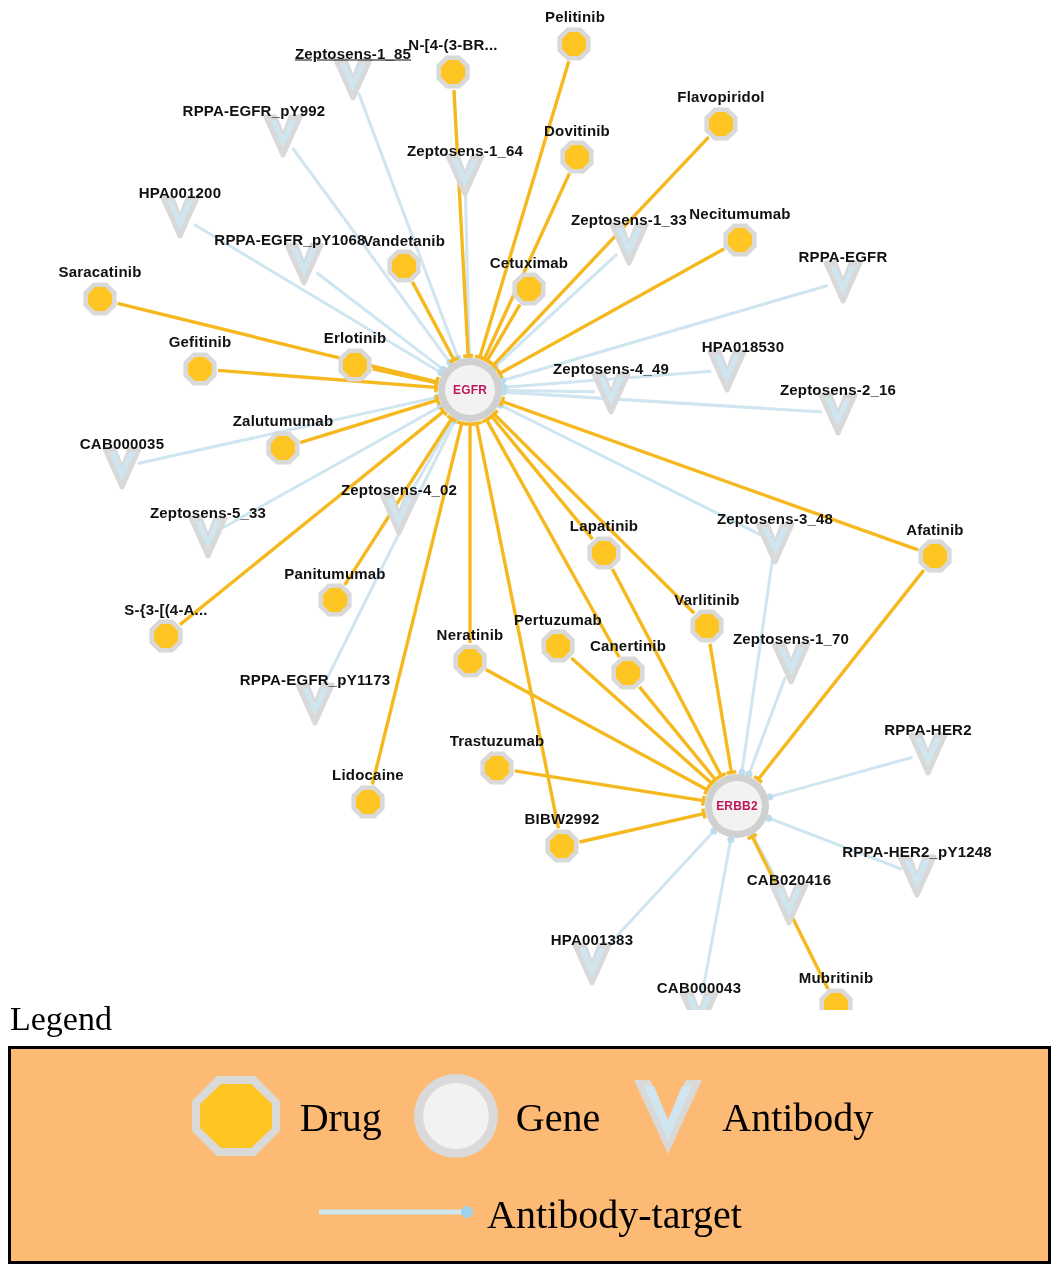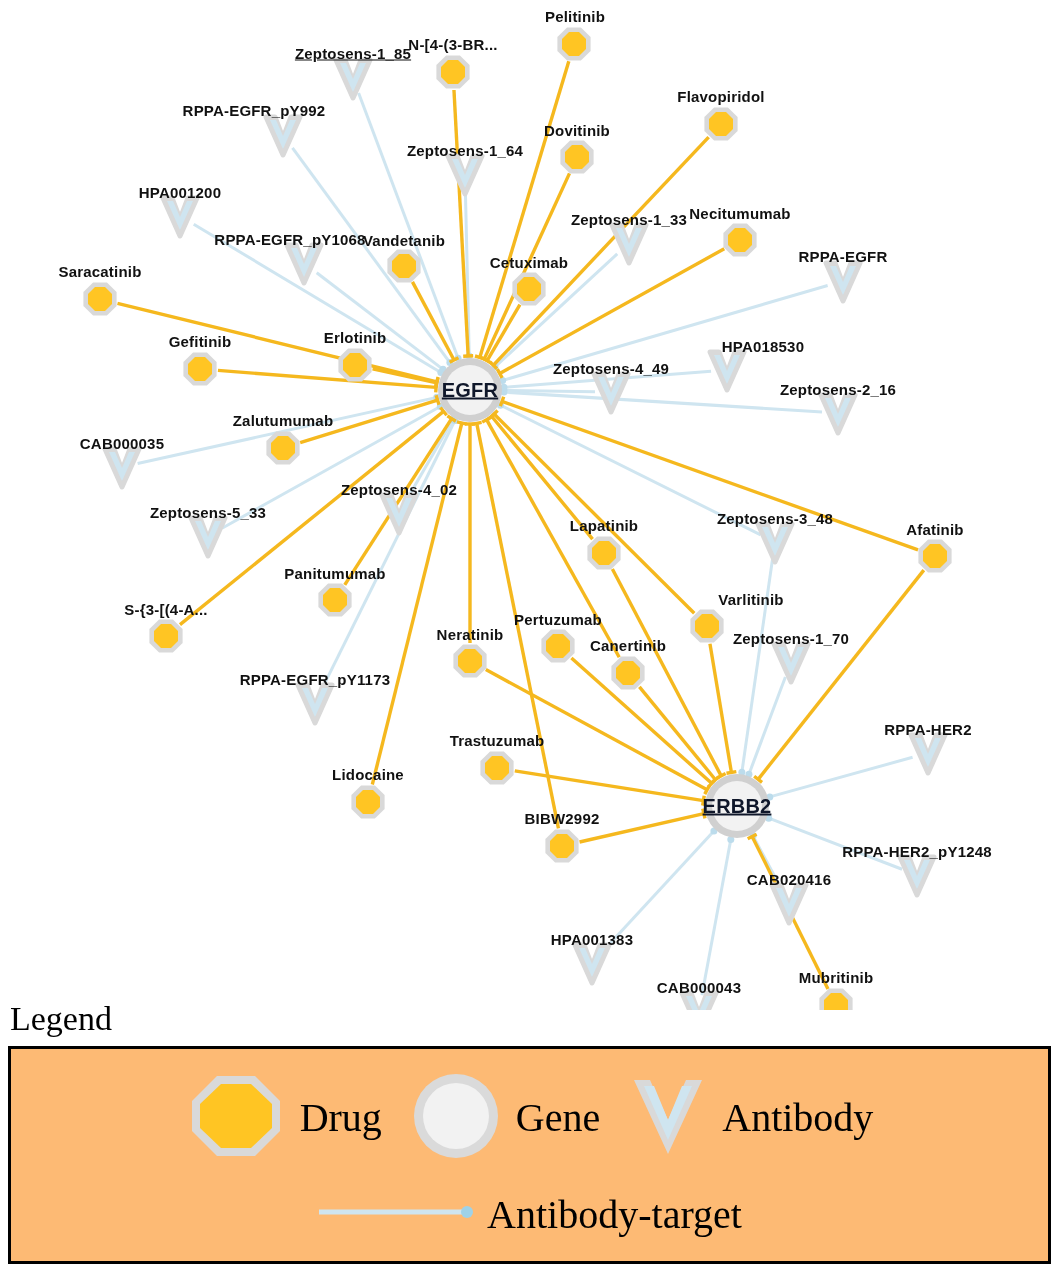--- a/index.html
+++ b/index.html
@@ -30,23 +30,22 @@
     position: absolute;
     font-family: "Liberation Sans", sans-serif;
     font-weight: bold;
     font-size: 15px;
     color: #111111;
     white-space: nowrap;
     transform: translate(-50%, -50%);
     letter-spacing: 0.2px;
   }
   .gene-label {
-    font-size: 20px;
-    color: #0f172a;
-    text-decoration: underline;
+    font-size: 12px;
+    color: #be185d;
   }
   .legend-wrap {
     position: absolute;
     left: 0;
     top: 1000px;
     width: 1059px;
   }
   .legend-title {
     font-family: "Liberation Serif", serif;
     font-size: 34px;
@@ -397,38 +396,38 @@
     <div class="node-label" style="left: 577px; top: 130px;">Dovitinib</div>
     <div class="node-label" style="left: 404px; top: 240px;">Vandetanib</div>
     <div class="node-label" style="left: 740px; top: 213px;">Necitumumab</div>
     <div class="node-label" style="left: 529px; top: 262px;">Cetuximab</div>
     <div class="node-label" style="left: 100px; top: 271px;">Saracatinib</div>
     <div class="node-label" style="left: 200px; top: 341px;">Gefitinib</div>
     <div class="node-label" style="left: 355px; top: 337px;">Erlotinib</div>
     <div class="node-label" style="left: 283px; top: 420px;">Zalutumumab</div>
     <div class="node-label" style="left: 935px; top: 529px;">Afatinib</div>
     <div class="node-label" style="left: 604px; top: 525px;">Lapatinib</div>
-    <div class="node-label" style="left: 707px; top: 599px; margin-left: 44px;">Varlitinib</div>
+    <div class="node-label" style="left: 707px; top: 599px;">Varlitinib</div>
     <div class="node-label" style="left: 335px; top: 573px;">Panitumumab</div>
     <div class="node-label" style="left: 166px; top: 609px;">S-{3-[(4-A...</div>
     <div class="node-label" style="left: 558px; top: 619px;">Pertuzumab</div>
     <div class="node-label" style="left: 470px; top: 634px;">Neratinib</div>
     <div class="node-label" style="left: 628px; top: 645px;">Canertinib</div>
     <div class="node-label" style="left: 497px; top: 740px;">Trastuzumab</div>
     <div class="node-label" style="left: 368px; top: 774px;">Lidocaine</div>
     <div class="node-label" style="left: 562px; top: 818px;">BIBW2992</div>
     <div class="node-label" style="left: 836px; top: 977px;">Mubritinib</div>
     <div class="node-label" style="left: 353px; top: 53px; text-decoration: underline;">Zeptosens-1_85</div>
     <div class="node-label" style="left: 254px; top: 110px;">RPPA-EGFR_pY992</div>
     <div class="node-label" style="left: 465px; top: 150px;">Zeptosens-1_64</div>
     <div class="node-label" style="left: 180px; top: 192px;">HPA001200</div>
     <div class="node-label" style="left: 629px; top: 219px;">Zeptosens-1_33</div>
     <div class="node-label" style="left: 290px; top: 239px;">RPPA-EGFR_pY1068</div>
     <div class="node-label" style="left: 843px; top: 256px;">RPPA-EGFR</div>
-    <div class="node-label" style="left: 747px; top: 346px; padding-left: 32px;">HPA018530</div>
+    <div class="node-label" style="left: 727px; top: 346px; padding-left: 32px;">HPA018530</div>
     <div class="node-label" style="left: 611px; top: 368px;">Zeptosens-4_49</div>
     <div class="node-label" style="left: 838px; top: 389px;">Zeptosens-2_16</div>
     <div class="node-label" style="left: 122px; top: 443px;">CAB000035</div>
     <div class="node-label" style="left: 399px; top: 489px;">Zeptosens-4_02</div>
     <div class="node-label" style="left: 208px; top: 512px;">Zeptosens-5_33</div>
     <div class="node-label" style="left: 775px; top: 518px;">Zeptosens-3_48</div>
     <div class="node-label" style="left: 791px; top: 638px;">Zeptosens-1_70</div>
     <div class="node-label" style="left: 315px; top: 679px;">RPPA-EGFR_pY1173</div>
     <div class="node-label" style="left: 928px; top: 729px;">RPPA-HER2</div>
     <div class="node-label" style="left: 917px; top: 851px;">RPPA-HER2_pY1248</div>

